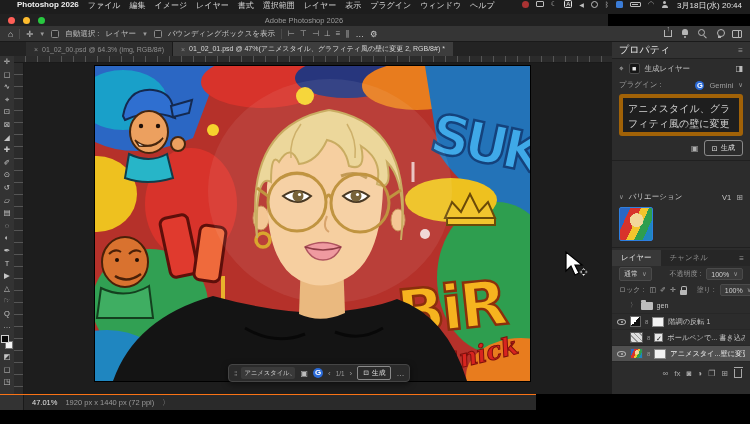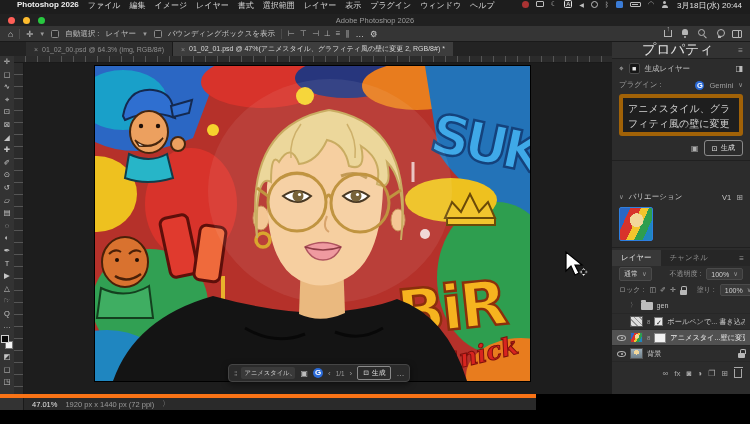--- a/index.html
+++ b/index.html
@@ -26,21 +26,21 @@
   .mi-app { width:7px; height:7px; background:#3a7bd5; border-radius:1.5px; }
   .mi-batt { width:11px; height:5px; border:1px solid #bdbdbd; border-radius:1px; }
   .mi-batt::after { content:''; position:absolute; left:1px; top:1px; width:6px; height:1px; background:#bdbdbd; height:calc(100% - 2px); }
   .mi-wifi { font-size:7px; color:#bdbdbd; }
   .mi-user { width:7px; height:7px; }
   .mi-user::before { content:''; position:absolute; top:0; left:2px; width:3px; height:3px; border-radius:50%; background:#bdbdbd; }
   .mi-user::after { content:''; position:absolute; bottom:0; left:0.5px; width:6px; height:3px; border-radius:3px 3px 0 0; background:#bdbdbd; }
   .menu-clock { white-space:nowrap; font-size:8px; color:#e2e2e2; }
 
   
-  .titlebar { position:absolute; top:14px; left:0; width:750px; height:12px; background:#212121;
+  .titlebar { position:absolute; top:14px; left:0; width:608px; height:12px; background:#212121;
     display:flex; align-items:center; }
   .traffic { width:7px; height:7px; border-radius:50%; margin-left:8px; }
   .title-text { position:absolute; left:0; right:0; text-align:center; font-size:7.5px; color:#9a9a9a; }
 
   
   .optionsbar { position:absolute; top:26px; left:0; width:750px; height:16px; background:#353535;
     border-bottom:1px solid #1a1a1a; display:flex; align-items:center; gap:6px; padding:0 8px;
     font-size:7.5px; color:#c2c2c2; }
   .ob-icon { font-size:8.5px; color:#cfcfcf; }
   .ob-sep { width:1px; height:10px; background:#4a4a4a; }
@@ -106,21 +106,21 @@
     padding:1px 5px; display:flex; gap:3px; align-items:center; white-space:nowrap; }
 
   
   .cursor { position:absolute; top:250px; left:563px; z-index:50; }
 
   
   .right-panel { position:absolute; top:42px; left:612px; width:138px; height:352px; background:#2c2c2c;
     color:#c6c6c6; font-size:7.5px; overflow:hidden; }
   .rp-row { display:flex; align-items:center; gap:5px; padding:0 7px; }
   .props-header { height:17px; background:#323232; border-bottom:1px solid #202020; }
-  .props-tab { color:#e0e0e0; font-size:14px;margin-left:23px; }
+  .props-tab { color:#e0e0e0; font-size:10px; }
   .flex-sp { flex:1; }
   .hamburger { color:#9a9a9a; font-size:8px; }
   .genlayer-row { height:19px; }
   .badge-dark { width:11px; height:11px; background:#171717; border:1px solid #4a4a4a; border-radius:2px;
     color:#e8e8e8; font-size:7px; text-align:center; line-height:10px; }
   .pin-glyph { font-size:8px; color:#bdbdbd; }
   .prompt-row { height:14px; color:#9f9f9f; }
   .gemini-g { width:9px; height:9px; border-radius:50%; color:#fff; font-weight:bold; font-size:7.5px;
     line-height:9px; text-align:center; }
   .prompt-box { margin:2px 7px; height:42px; background:#1e1e1e; border:4px solid #a16207; border-radius:3px;
@@ -181,21 +181,21 @@
   .layer-name { white-space:nowrap; overflow:hidden; }
   .underlined { }
   .layer-actions { height:15px; display:flex; justify-content:flex-end; align-items:center; gap:6px;
     padding:0 8px; margin-top:4px; }
   .layer-action { font-size:8px; color:#a8a8a8; }
   .icon-trash { width:8px; height:9px; border:1px solid #a8a8a8; border-top:none; border-radius:0 0 1px 1px; position:relative; }
   .icon-trash::before { content:''; position:absolute; top:-2px; left:-1.5px; width:9px; height:1px; background:#a8a8a8; }
 
   
   .statusbar { position:absolute; top:394px; left:0; width:536px; height:16px; background:#2a2a2a;
-    border-top:4px solid #f97316; display:flex; align-items:center; gap:8px; font-size:7.5px; color:#9a9a9a; }
+    border-top:1px solid #f97316; display:flex; align-items:center; gap:8px; font-size:7.5px; color:#9a9a9a; }
   .sb-corner { width:24px; height:100%; background:#333; border-right:1px solid #1a1a1a; }
   .sb-zoom { color:#e3e3e3; }
   .black-bottom { position:absolute; top:410px; left:0; width:750px; height:14px; background:#000; }
   .black-right { position:absolute; top:394px; left:612px; width:138px; height:16px; background:#000; }
 </style>
 </head>
 <body>
 
 <div class="app">
 
@@ -513,39 +513,39 @@
     </div>
 
     <div class="layers-list">
       <div class="layer-row">
         <span class="eye-empty"></span>
         <span class="chevron">〉</span>
         <span class="folder"></span>
         <span class="layer-name">gen</span>
       </div>
       <div class="layer-row">
+        <span class="eye"></span>
+        <span class="invert-sw"></span>
+        <span class="link8">8</span>
+        <span class="mask"></span>
+        <span class="layer-name">階調の反転 1</span>
+      </div>
+      <div class="layer-row">
         <span class="eye-empty"></span>
         <span class="l-thumb thumb-sketch"></span>
         <span class="link8">8</span>
         <span class="chk">✓</span>
         <span class="layer-name underlined">ボールペンで... 書き込み</span>
       </div>
       <div class="layer-row selected">
         <span class="eye"></span>
         <span class="l-thumb thumb-art"></span>
         <span class="link8">8</span>
         <span class="mask"></span>
         <span class="layer-name">アニメスタイ...壁に変更 2</span>
-      </div>
-      <div class="layer-row">
-        <span class="eye"></span>
-        <span class="l-thumb thumb-photo"></span>
-        <span class="layer-name">背景</span>
-        <span class="flex-sp"></span>
-        <span class="lock"></span>
       </div>
     </div>
 
     <div class="layer-actions" id="layer-actions">
         <span class="layer-action">∞</span>
         <span class="layer-action">fx</span>
         <span class="layer-action">◙</span>
         <span class="layer-action">◑</span>
         <span class="layer-action">❐</span>
         <span class="layer-action">⊞</span>

